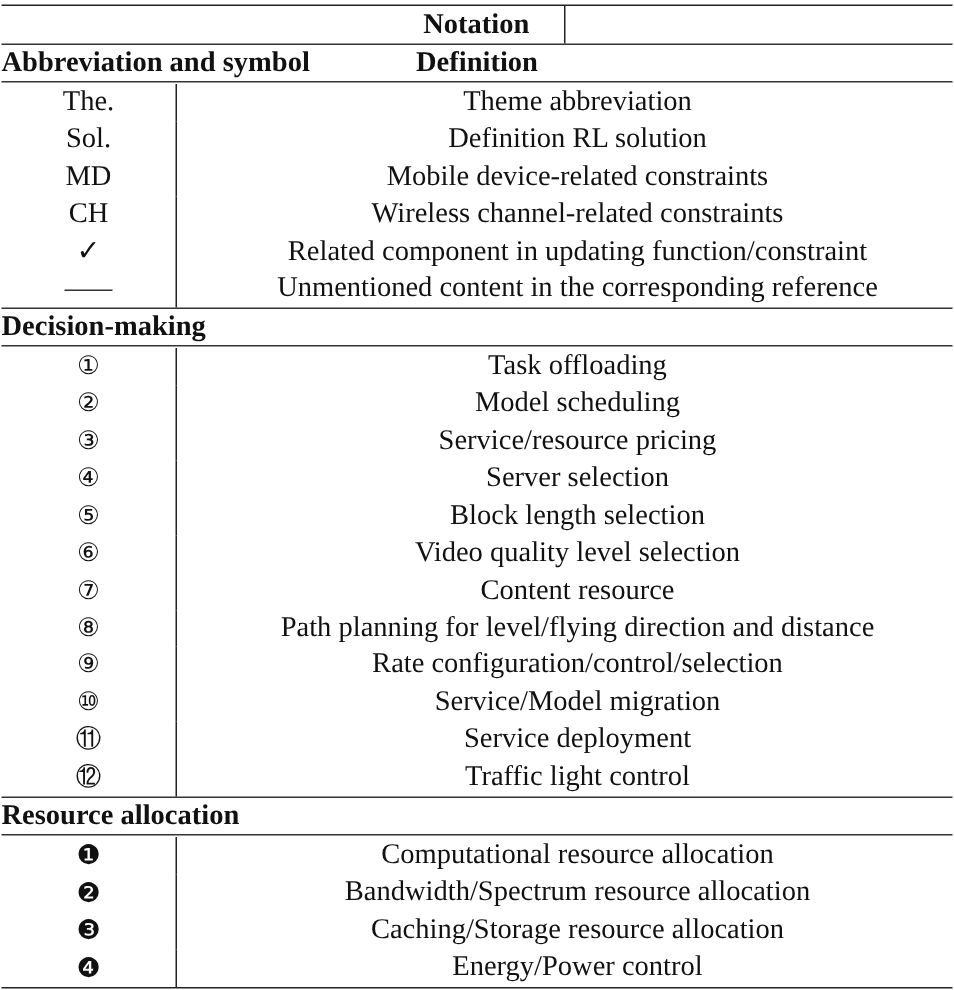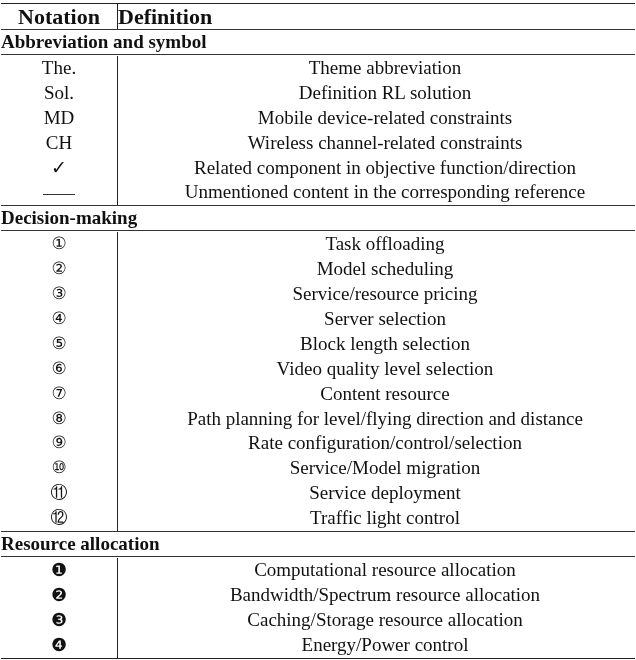--- a/index.html
+++ b/index.html
@@ -4,21 +4,21 @@
   <style>
     html, body { margin: 0; padding: 0; background: #ffffff; }
     body { width: 636px; height: 660px; position: relative; overflow: hidden;
            font-family: "Liberation Serif", "DejaVu Serif", serif; color: #111; }
     .tbl { position: absolute; left: 1px; top: 3px; width: 634px; }
     .hline { height: 0; border-top: 1.6px solid #222; }
     .hline.thin { border-top: 1.2px solid #333; }
     .row { display: flex; align-items: center; }
     .c1 { width: 117px; text-align: center; border-right: 1.2px solid #222; box-sizing: border-box; }
     .c2 { flex: 1; padding-left: 17px; text-align: center; }
-    .hdr { height: 25px; font-weight: bold; font-size: 22px; }
+    .hdr { height: 25px; font-weight: bold; font-size: 19px; flex-direction: column; }
     .hdr .c1, .hdr .c2 { height: 25px; line-height: 25px; }
     .hdr .c2 { text-align: left; padding-left: 0; }
     .section { height: 24px; line-height: 24px; text-align: left; font-weight: bold; font-size: 19px; }
     .body-row { height: 24.9px; font-size: 19px; }
     .body-row .c1, .body-row .c2 { height: 24.9px; line-height: 24.9px; }
     .dash { display: inline-block; width: 32px; border-top: 1.3px solid #333; vertical-align: middle; }
     .circ { font-size: 17px; }
     .fill { font-size: 18px; }
     .group-top { padding-top: 1px; }
   </style>
@@ -47,21 +47,21 @@
     <div class="row body-row">
         <div class="c1">MD</div>
         <div class="c2">Mobile device-related constraints</div>
       </div>
     <div class="row body-row">
         <div class="c1">CH</div>
         <div class="c2">Wireless channel-related constraints</div>
       </div>
     <div class="row body-row">
         <div class="c1">✓</div>
-        <div class="c2">Related component in objective function/direction</div>
+        <div class="c2">Related component in updating function/constraint</div>
       </div>
     <div class="row body-row">
         <div class="c1"><span class="dash"></span></div>
         <div class="c2">Unmentioned content in the corresponding reference</div>
       </div>
   </div>
   <div class="hline thin"></div>
 
   <div class="section">Decision-making</div>
   <div class="hline thin"></div>

